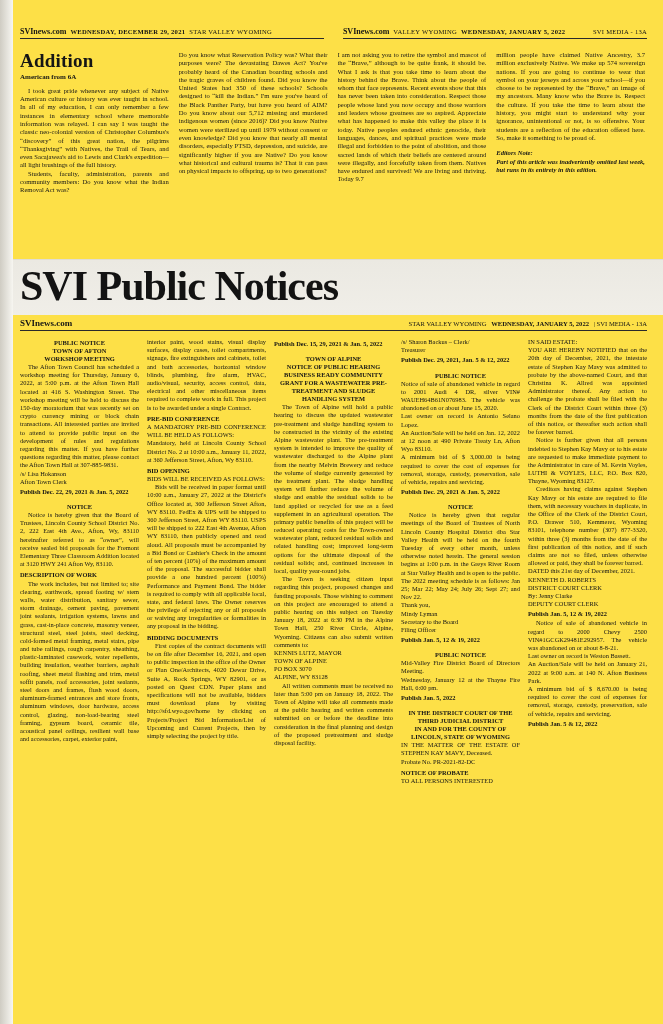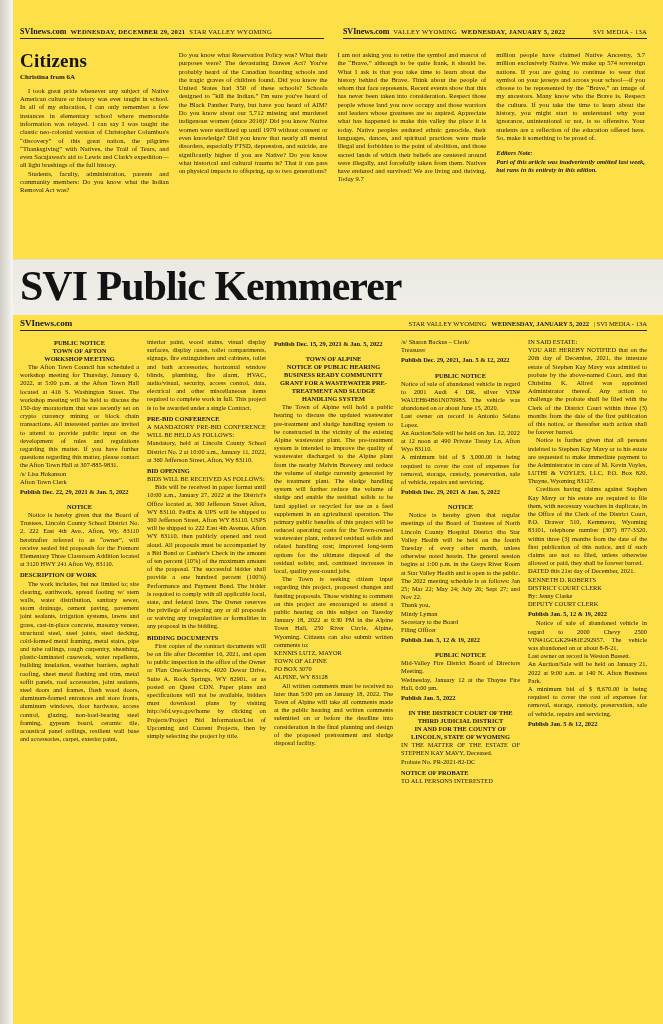--- a/index.html
+++ b/index.html
@@ -68,22 +68,22 @@
     <div class="masthead">
       <span class="brand">SVInews.com</span>
       <span>VALLEY WYOMING</span>
       <span class="mh-date">WEDNESDAY, JANUARY 5, 2022</span>
       <span class="mh-page">SVI MEDIA - 13A</span>
     </div>
   </header>
 
   <section class="editorial">
     <div class="ed-col">
-      <h2 class="ed-title">Citizens</h2>
-      <div class="ed-cont">Christina from 6A</div>
+      <h2 class="ed-title">Addition</h2>
+      <div class="ed-cont">American from 6A</div>
       <div>
           <div class="np">I took great pride whenever any subject of Native American culture or history was ever taught in school. In all of my education, I can only remember a few instances in elementary school where memorable information was relayed. I can say I was taught the classic neo-colonial version of Christopher Columbus's “discovery” of this great nation, the pilgrims “Thanksgiving” with Natives, the Trail of Tears, and even Sacajawea's aid to Lewis and Clark's expedition—all light brushings of the full history.</div>
           <div class="np">Students, faculty, administration, parents and community members: Do you know what the Indian Removal Act was?</div>
         </div>
     </div>
     <div class="ed-col">
       <div>
           <div class="np ni">Do you know what Reservation Policy was? What their purposes were? The devastating Dawes Act? You've probably heard of the Canadian boarding schools and the tragic graves of children found. Did you know the United States had 350 of these schools? Schools designed to “kill the Indian.” I'm sure you've heard of the Black Panther Party, but have you heard of AIM? Do you know about our 5,712 missing and murdered indigenous women (since 2016)? Did you know Native women were sterilized up until 1979 without consent or even knowledge? Did you know that nearly all mental disorders, especially PTSD, depression, and suicide, are significantly higher if you are Native? Do you know what historical and cultural trauma is? That it can pass on physical impacts to offspring, up to two generations?</div>
         </div>
     </div>
@@ -95,21 +95,21 @@
     <div class="ed-col">
       <div>
           <div class="np ni">million people have claimed Native Ancestry, 3.7 million exclusively Native. We make up 574 sovereign nations. If you are going to continue to wear that symbol on your jerseys and across your school—if you choose to be represented by the “Brave,” an image of my ancestors. Many know who the Brave is. Respect the culture. If you take the time to learn about the history, you might start to understand why your ignorance, unintentional or not, is so offensive. Your students are a reflection of the education offered here. So, make it something to be proud of.</div>
           <div class="ednote-title">Editors Note:</div>
           <div class="ednote">Part of this article was inadvertently omitted last week, but runs in its entirety in this edition.</div>
         </div>
     </div>
   </section>
 
   <section class="banner">
-    <h1>SVI Public Kemmerer</h1>
+    <h1>SVI Public Notices</h1>
   </section>
 
   <div class="banner-bar">
     <span class="site">SVInews.com</span>
     <span class="bb-right">
       <span>STAR VALLEY WYOMING</span>
       <span class="bold">WEDNESDAY, JANUARY 5, 2022</span>
       <span>| SVI MEDIA - 13A</span>
     </span>
   </div>

